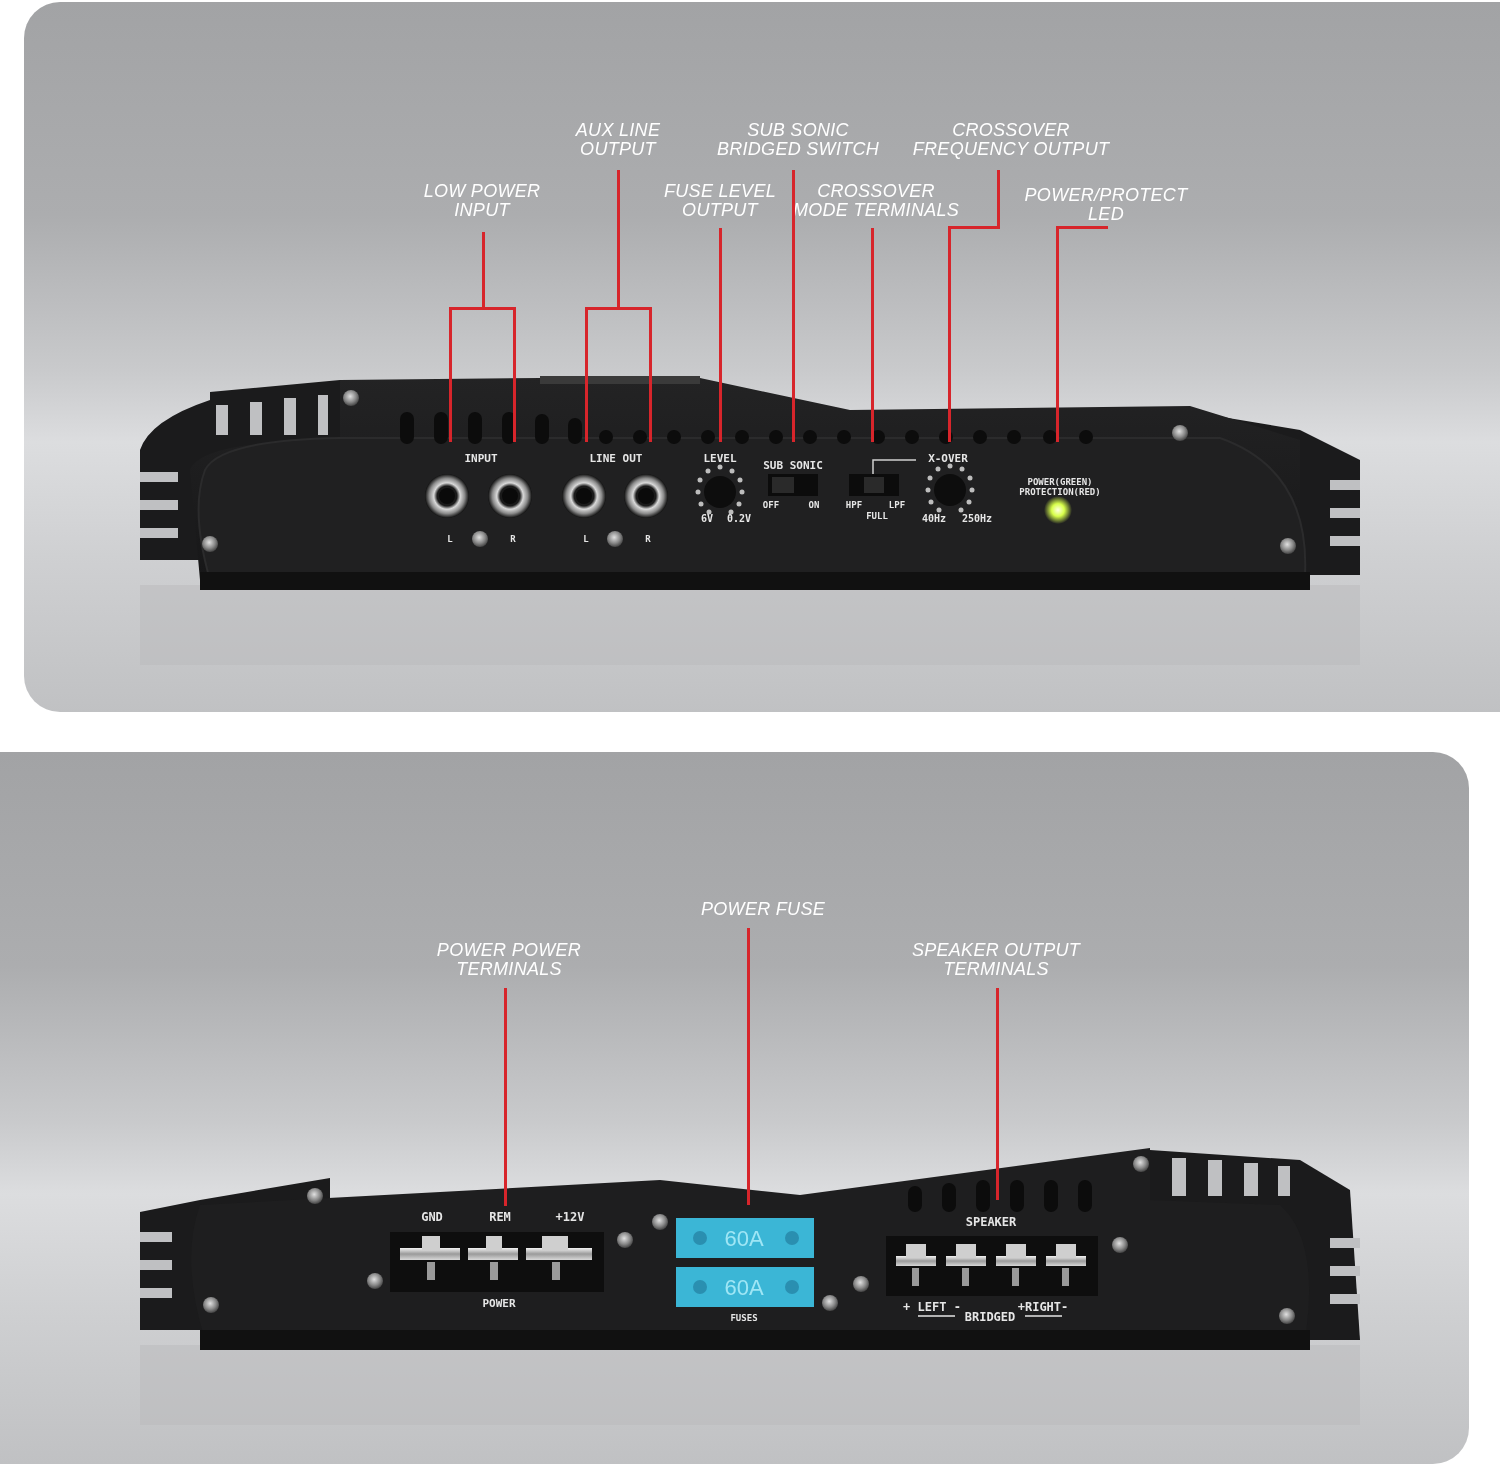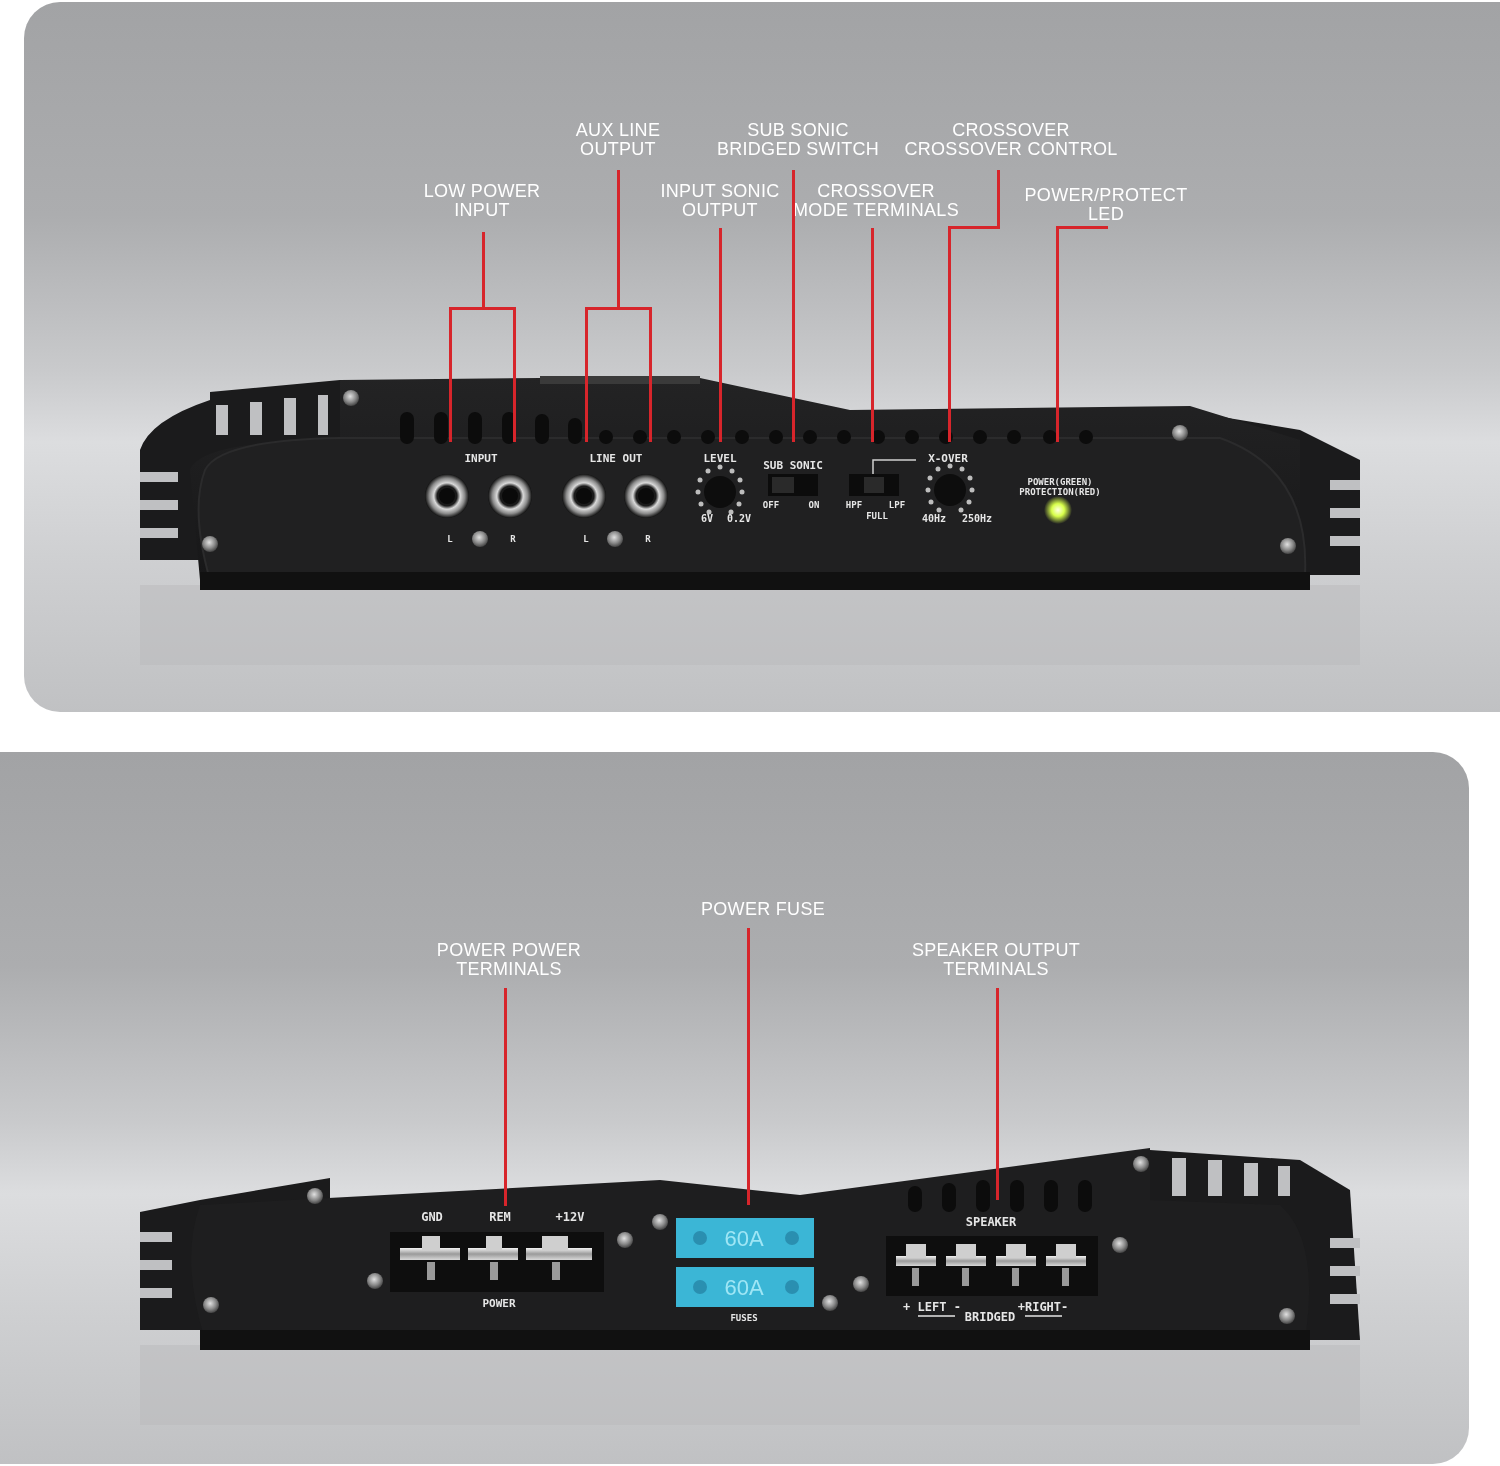--- a/index.html
+++ b/index.html
@@ -3,53 +3,53 @@
 <meta charset="utf-8">
 <style>
   html,body{margin:0;padding:0;background:#ffffff;}
   body{width:1500px;height:1466px;position:relative;overflow:hidden;font-family:"DejaVu Sans",sans-serif;}
   .panel{position:absolute;border-radius:36px;overflow:hidden;
     background:linear-gradient(180deg,#a2a3a5 0%,#acadaf 30%,#c9cacc 52%,#dcdddf 62%,#cfd0d2 78%,#c0c1c3 100%);}
   .panel-top{left:24px;top:2px;width:1500px;height:710px;border-radius:36px 0 0 36px;}
   .panel-bottom{left:-40px;top:752px;width:1509px;height:712px;border-radius:0 36px 36px 0;}
   .label{position:absolute;color:#ffffff;font-family:"Liberation Sans",sans-serif;font-size:18px;line-height:19px;
     text-align:center;letter-spacing:0.3px;transform:translateX(-50%);white-space:nowrap;}
-  .label span{display:block;}
+  .label span{display:block;font-style:italic;}
   .leader{position:absolute;background:#d7252b;}
   svg{position:absolute;left:0;top:0;}
   .amp-text{font-family:"DejaVu Sans Mono",monospace;font-weight:bold;fill:#e6e6e6;}
 </style>
 </head>
 <body>
 
 <div class="panel panel-top"></div>
 
 <div class="label" style="left:482px;top:182px">
   <span>LOW POWER</span>
   <span>INPUT</span>
 </div>
 <div class="label" style="left:618px;top:121px">
   <span>AUX LINE</span>
   <span>OUTPUT</span>
 </div>
 <div class="label" style="left:720px;top:182px">
-  <span>INPUT SONIC</span>
+  <span>FUSE LEVEL</span>
   <span>OUTPUT</span>
 </div>
 <div class="label" style="left:798px;top:121px">
   <span>SUB SONIC</span>
   <span>BRIDGED SWITCH</span>
 </div>
 <div class="label" style="left:876px;top:182px">
   <span>CROSSOVER</span>
   <span>MODE TERMINALS</span>
 </div>
 <div class="label" style="left:1011px;top:121px">
   <span>CROSSOVER</span>
-  <span>CROSSOVER CONTROL</span>
+  <span>FREQUENCY OUTPUT</span>
 </div>
 <div class="label" style="left:1106px;top:186px">
   <span>POWER/PROTECT</span>
   <span>LED</span>
 </div>
 
 <svg width="1500" height="720" viewBox="0 0 1500 720">
   <defs>
     <linearGradient id="body1" x1="0" y1="0" x2="0" y2="1">
       <stop offset="0" stop-color="#232324"></stop>

